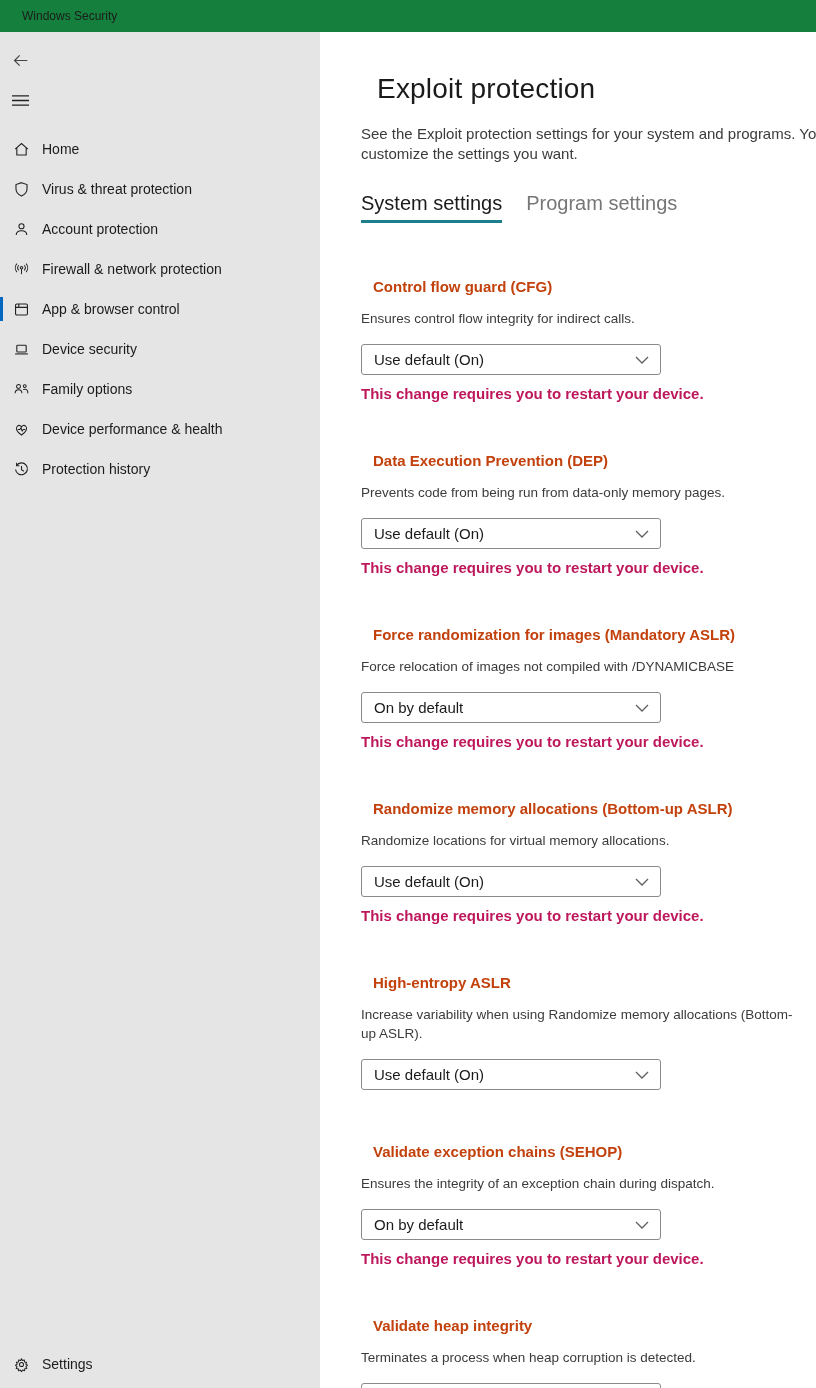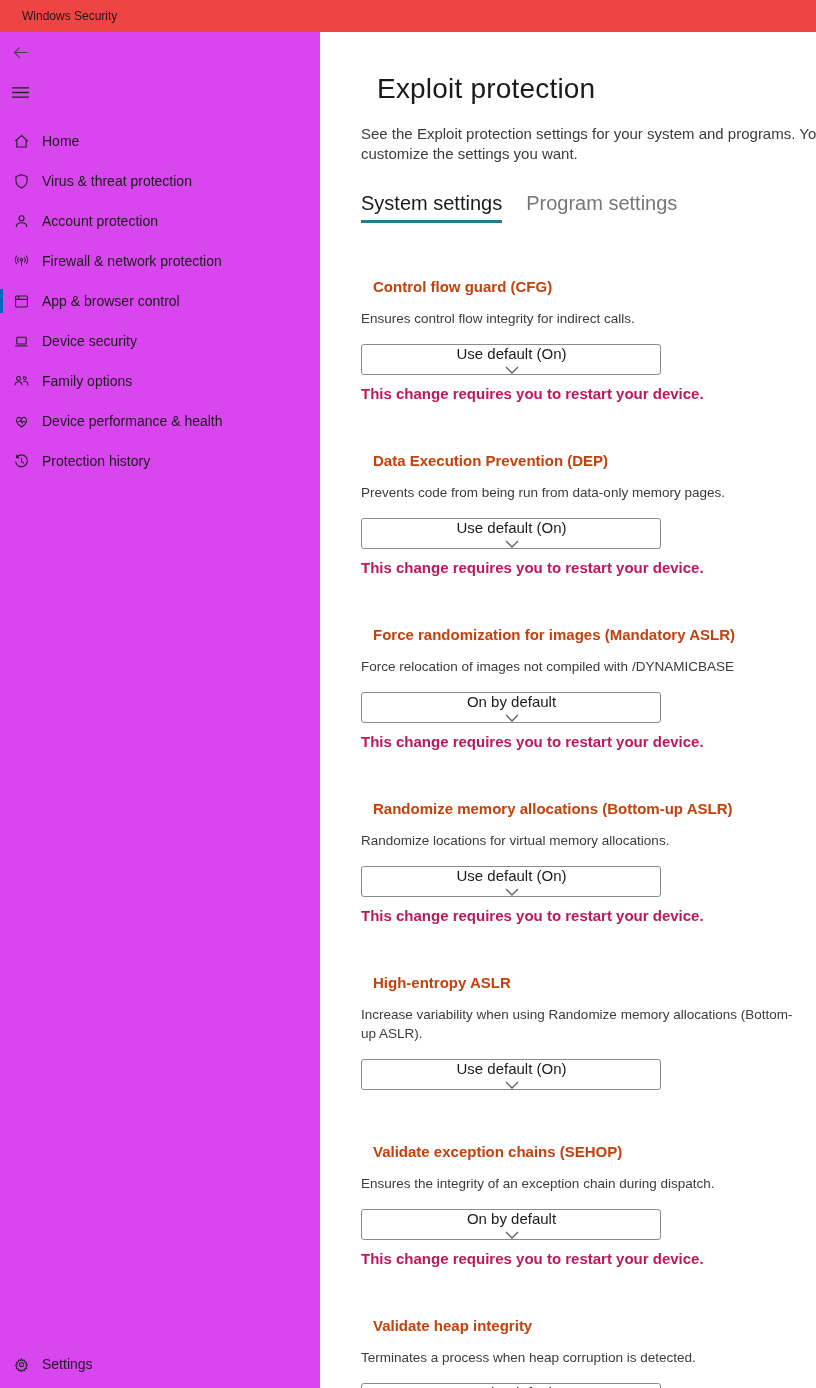--- a/index.html
+++ b/index.html
@@ -3,30 +3,30 @@
 <meta charset="utf-8">
 <style>
   * { box-sizing: border-box; }
   html, body { margin: 0; padding: 0; }
   body {
     width: 816px; height: 1388px; overflow: hidden;
     font-family: "Liberation Sans", sans-serif;
     background: #ffffff; color: #1b1b1b;
   }
   .titlebar {
-    height: 32px; background: #ef4444;
+    height: 32px; background: #15803d;
     display: flex; align-items: center; padding-left: 22px;
     font-size: 12px; color: #1b1b1b;
   }
   .app { display: flex; height: 1356px; }
 
   
   .sidebar {
-    width: 320px; flex-shrink: 0; background: #d946ef;
-    display: flex; flex-direction: column; 
+    width: 320px; flex-shrink: 0; background: #e5e5e5;
+    display: flex; flex-direction: column; padding-top: 8px;
   }
   .icon-btn {
     width: 40px; height: 24px; display: flex; align-items: center;
     padding-left: 12px; background: transparent; border: none; cursor: pointer;
   }
   .back-btn { margin-top: 8px; }
   .menu-btn { margin-top: 16px; }
   .nav { margin-top: 17px; }
   .nav-item {
     height: 40px; display: flex; align-items: center; gap: 12px;
@@ -58,21 +58,21 @@
   .tab.active { color: #1b1b1b; border-bottom-color: #1b7f8e; }
 
   .sections { margin-top: 54px; }
   .section { margin-bottom: 47px; }
   .section-title { margin: 12px; font-size: 15px; font-weight: bold; line-height: 20px; color: #c2410c; }
   .section-desc { margin: 3px 0 0; font-size: 13.5px; line-height: 19px; color: #3b3b3b; width: 445px; }
   .dropdown {
     margin-top: 16px; width: 300px; height: 31px;
     border: 1px solid #8a8a8a; border-radius: 3px; background: #fff;
     display: flex; align-items: center; justify-content: space-between;
-    padding: 0 11px 0 12px; font-size: 15px; color: #1b1b1b; cursor: pointer; flex-direction: column;
+    padding: 0 11px 0 12px; font-size: 15px; color: #1b1b1b; cursor: pointer;
   }
   .warning { margin-top: 9px; font-size: 15px; line-height: 20px; color: #be185d; font-weight: bold; }
   .export-link {
     display: inline-block; margin-top: 20px; font-size: 15px;
     color: #14532d; cursor: pointer; text-decoration: none;
   }
   svg { display: block; }
 </style>
 </head>
 <body>

